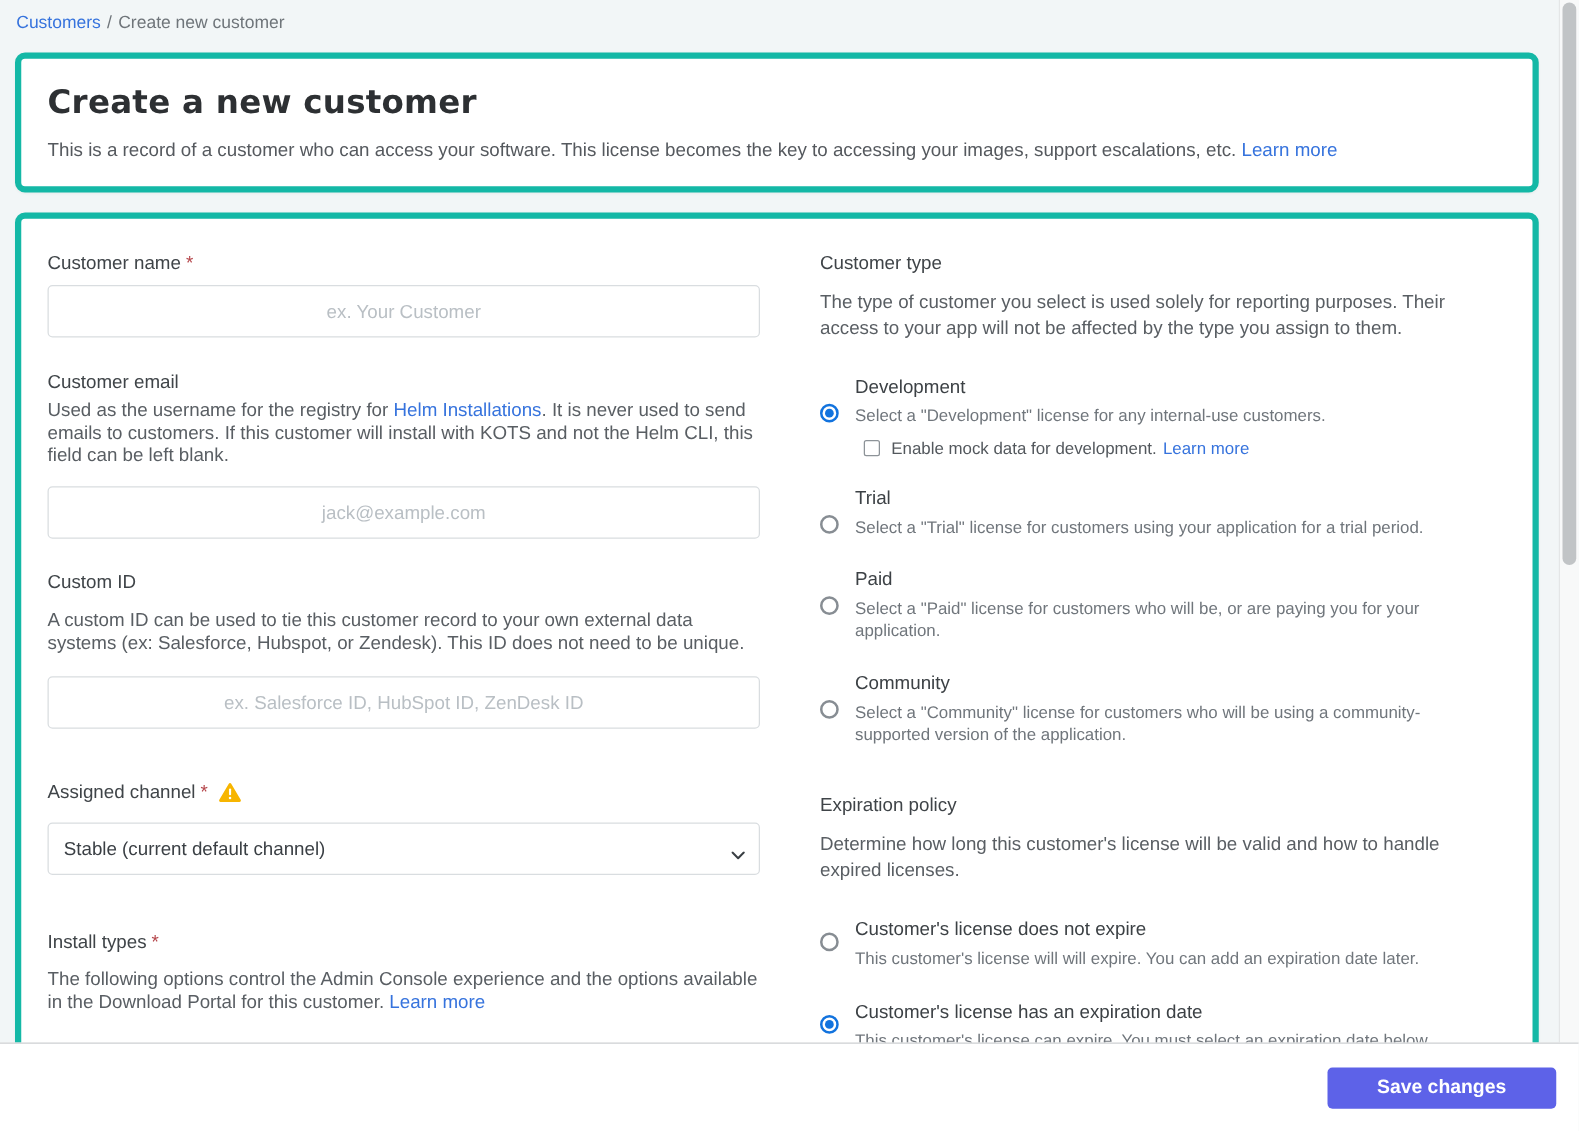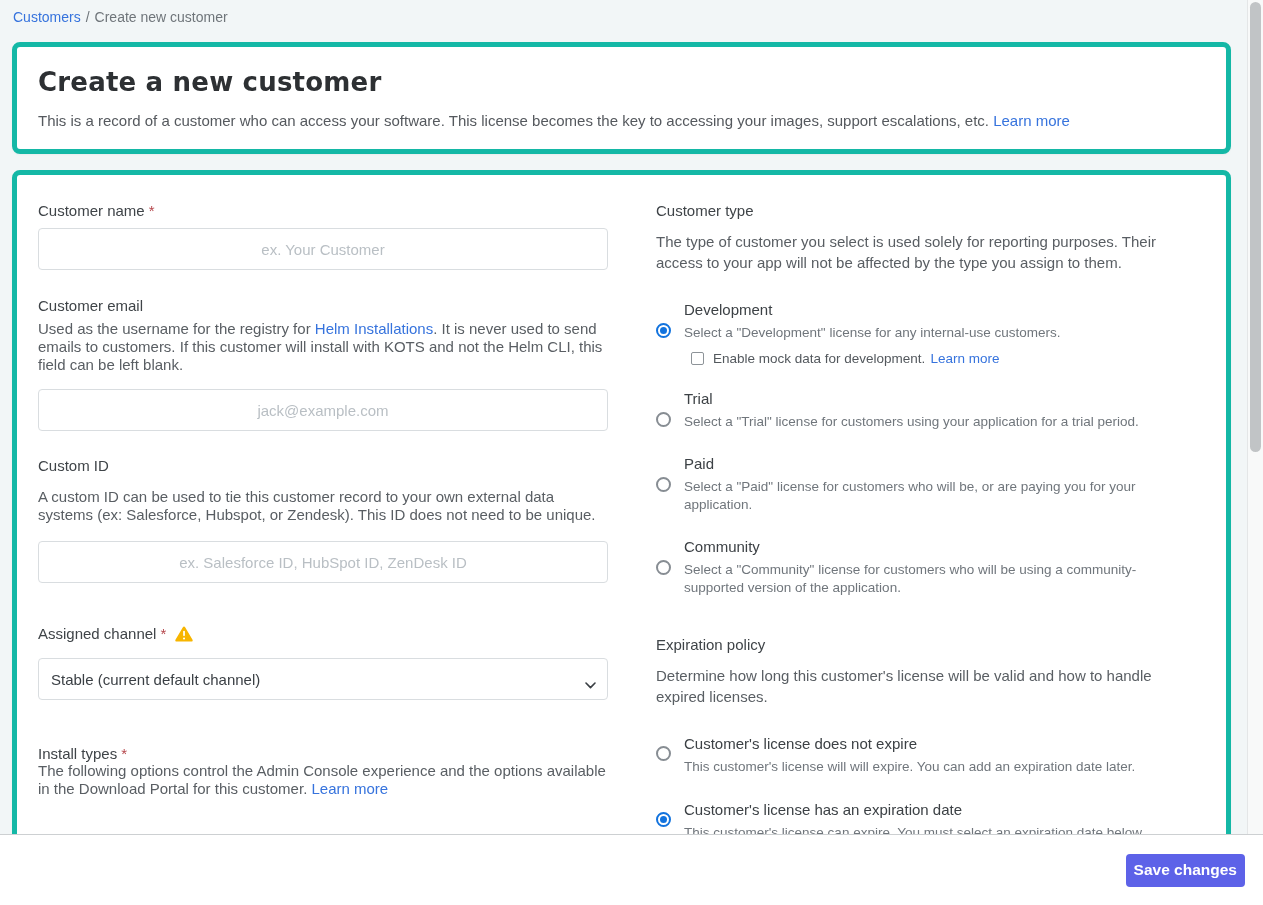--- a/index.html
+++ b/index.html
@@ -68,21 +68,21 @@
   .warn-icon { margin-left: 9px; display: inline-flex; }
   .select-wrap { position: relative; margin-bottom: 45px; }
   select {
     width: 100%; height: 42px;
     border: 1px solid #d9dde0; border-radius: 4px;
     padding: 0 30px 0 12px; font-size: 15px; color: #3a3f44;
     font-family: "Liberation Sans", sans-serif;
     background: #fff; appearance: none; -webkit-appearance: none; outline: none;
   }
   .select-chevron { position: absolute; right: 12px; top: 17px; pointer-events: none; }
-  .it-label { margin-bottom: 0; }
+  .it-label { margin-bottom: 13px; }
 
   
   .section-title { font-size: 15px; color: #3f4448; margin-bottom: 13px; }
   .section-desc { font-size: 15px; line-height: 20.5px; color: #595e63; margin-bottom: 27px; }
 
   .opt { position: relative; padding-left: 28px; }
   .opt h4 { font-size: 15px; font-weight: 400; color: #3c4145; line-height: 20px; margin-bottom: 4px; }
   .opt .opt-desc { font-size: 13.5px; line-height: 18px; color: #70767c; }
   .radio {
     position: absolute; left: 0;
@@ -111,21 +111,21 @@
   .exp-title { margin-top: 12px; }
 
   
   .footer {
     position: absolute; left: 0; right: 0; bottom: 0; height: 71px;
     background: #fff; border-top: 1px solid #cdd0d2; z-index: 5;
     display: flex; align-items: center; justify-content: flex-end;
     padding-right: 18px;
   }
   .save-btn {
-    height: 33px; padding: 0 8px;
+    height: 33px; padding: 0 40px;
     background: #5d62e8; color: #fff; border: none; border-radius: 4px;
     font-family: "Liberation Sans", sans-serif;
     font-size: 15.5px; font-weight: 700; cursor: pointer;
   }
 
   
   .scrollbar-track {
     position: absolute; top: 0; right: 0; width: 16px; height: 834px;
     background: #f8f9f9; border-left: 1px solid #e4e6e7; z-index: 4;
   }

